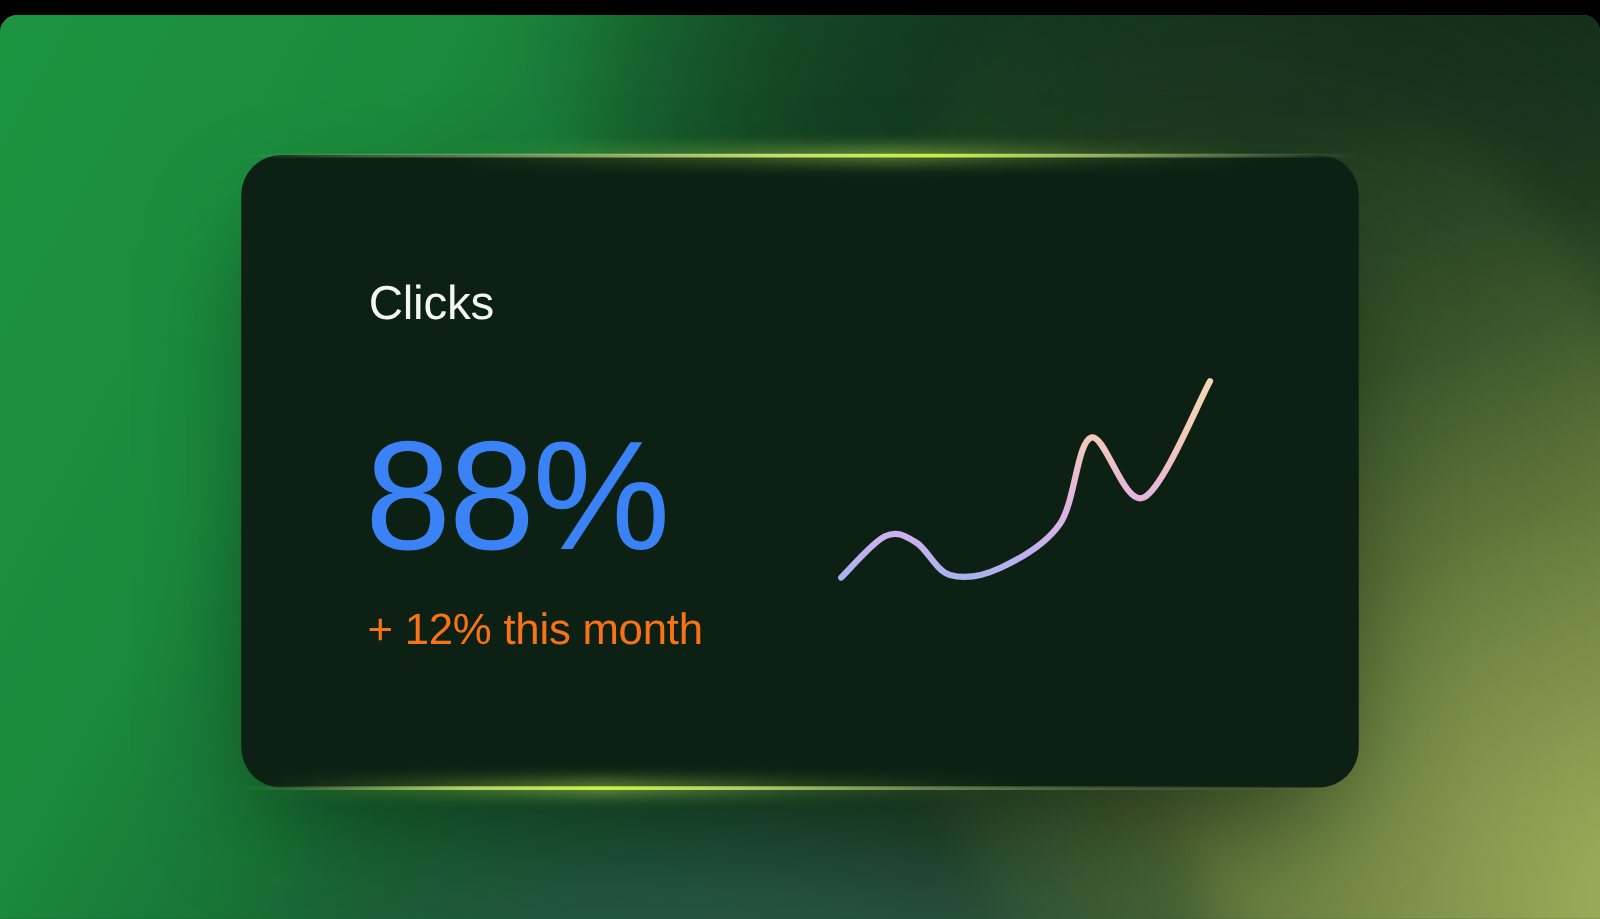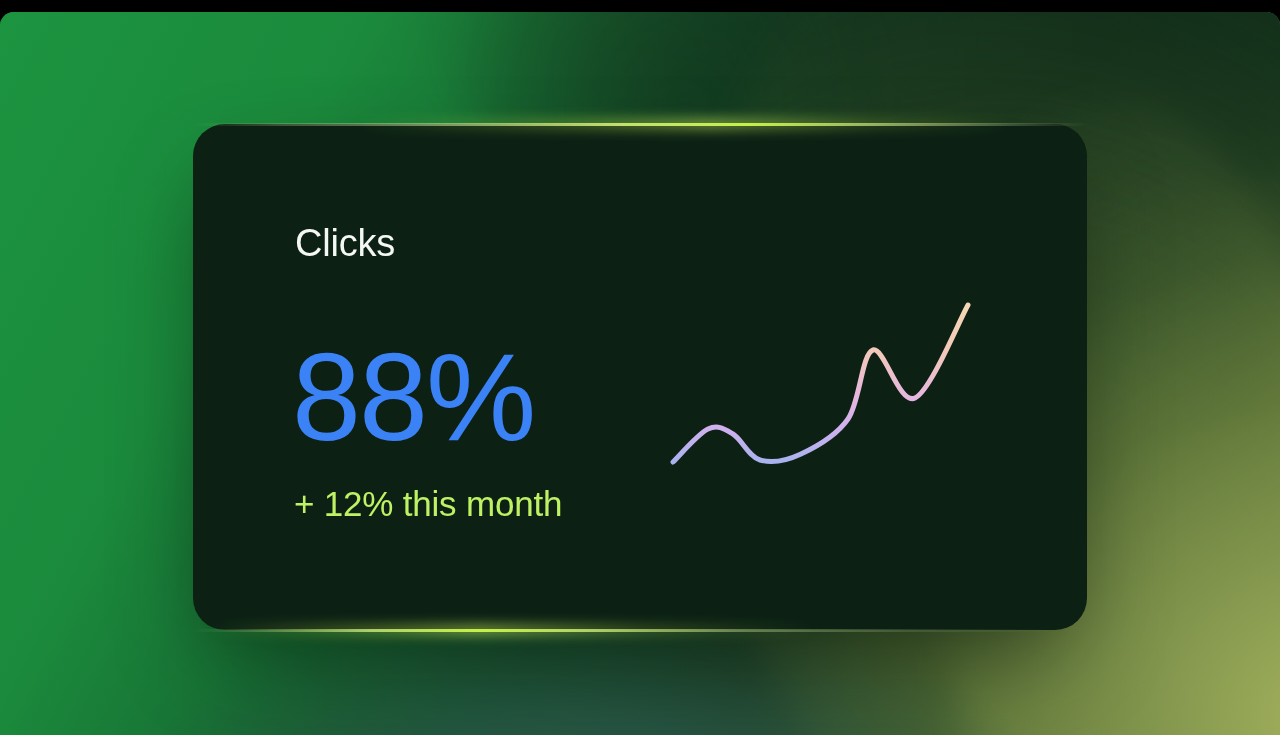--- a/index.html
+++ b/index.html
@@ -236,21 +236,21 @@
     white-space: nowrap;
   }
 
   #metric-delta {
     position: absolute;
     left: 101px;
     top: 362px;
     font-size: 35px;
     font-weight: 400;
     letter-spacing: -0.2px;
-    color: #bef264;
+    color: #f97316;
     line-height: 1;
     white-space: nowrap;
   }
 
   #sparkline-wrap {
     position: absolute;
     left: 480px;
     top: 170px;
     width: 320px;
     height: 200px;

